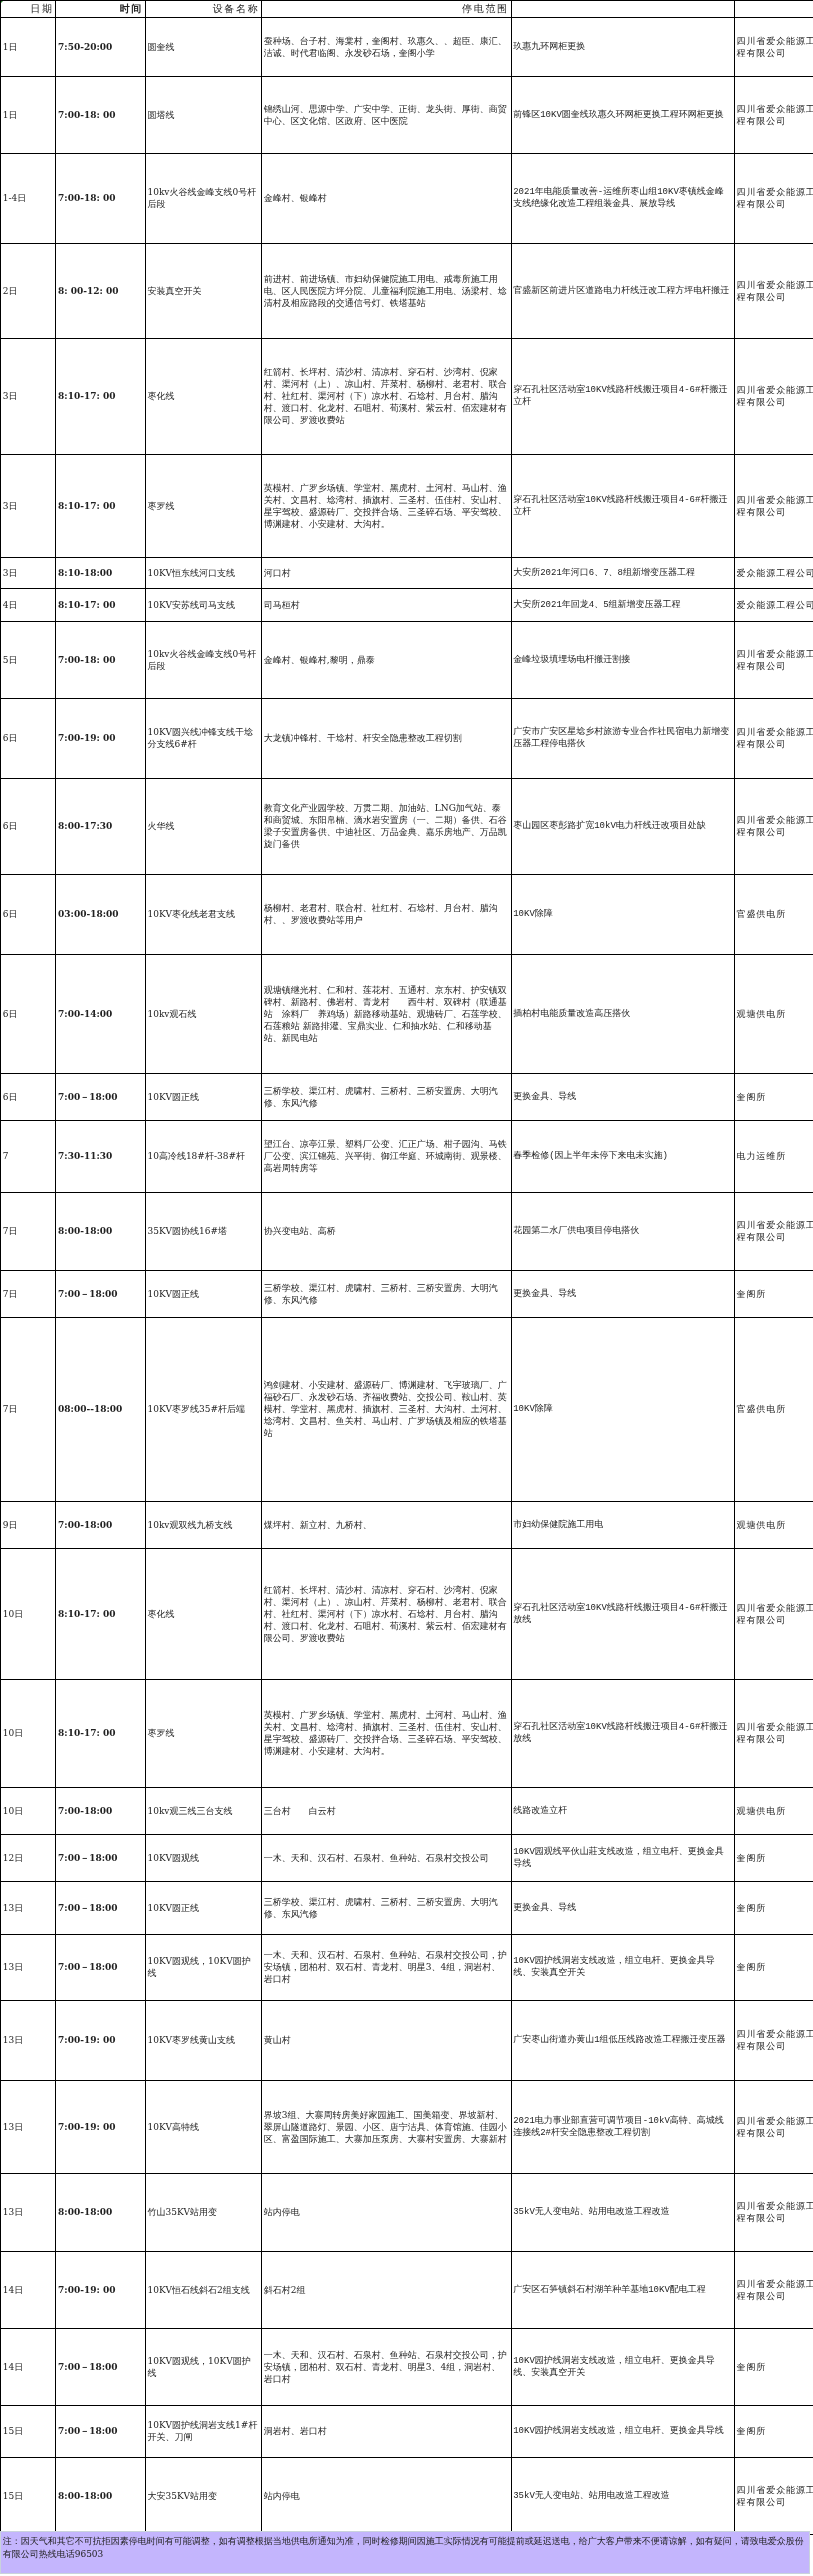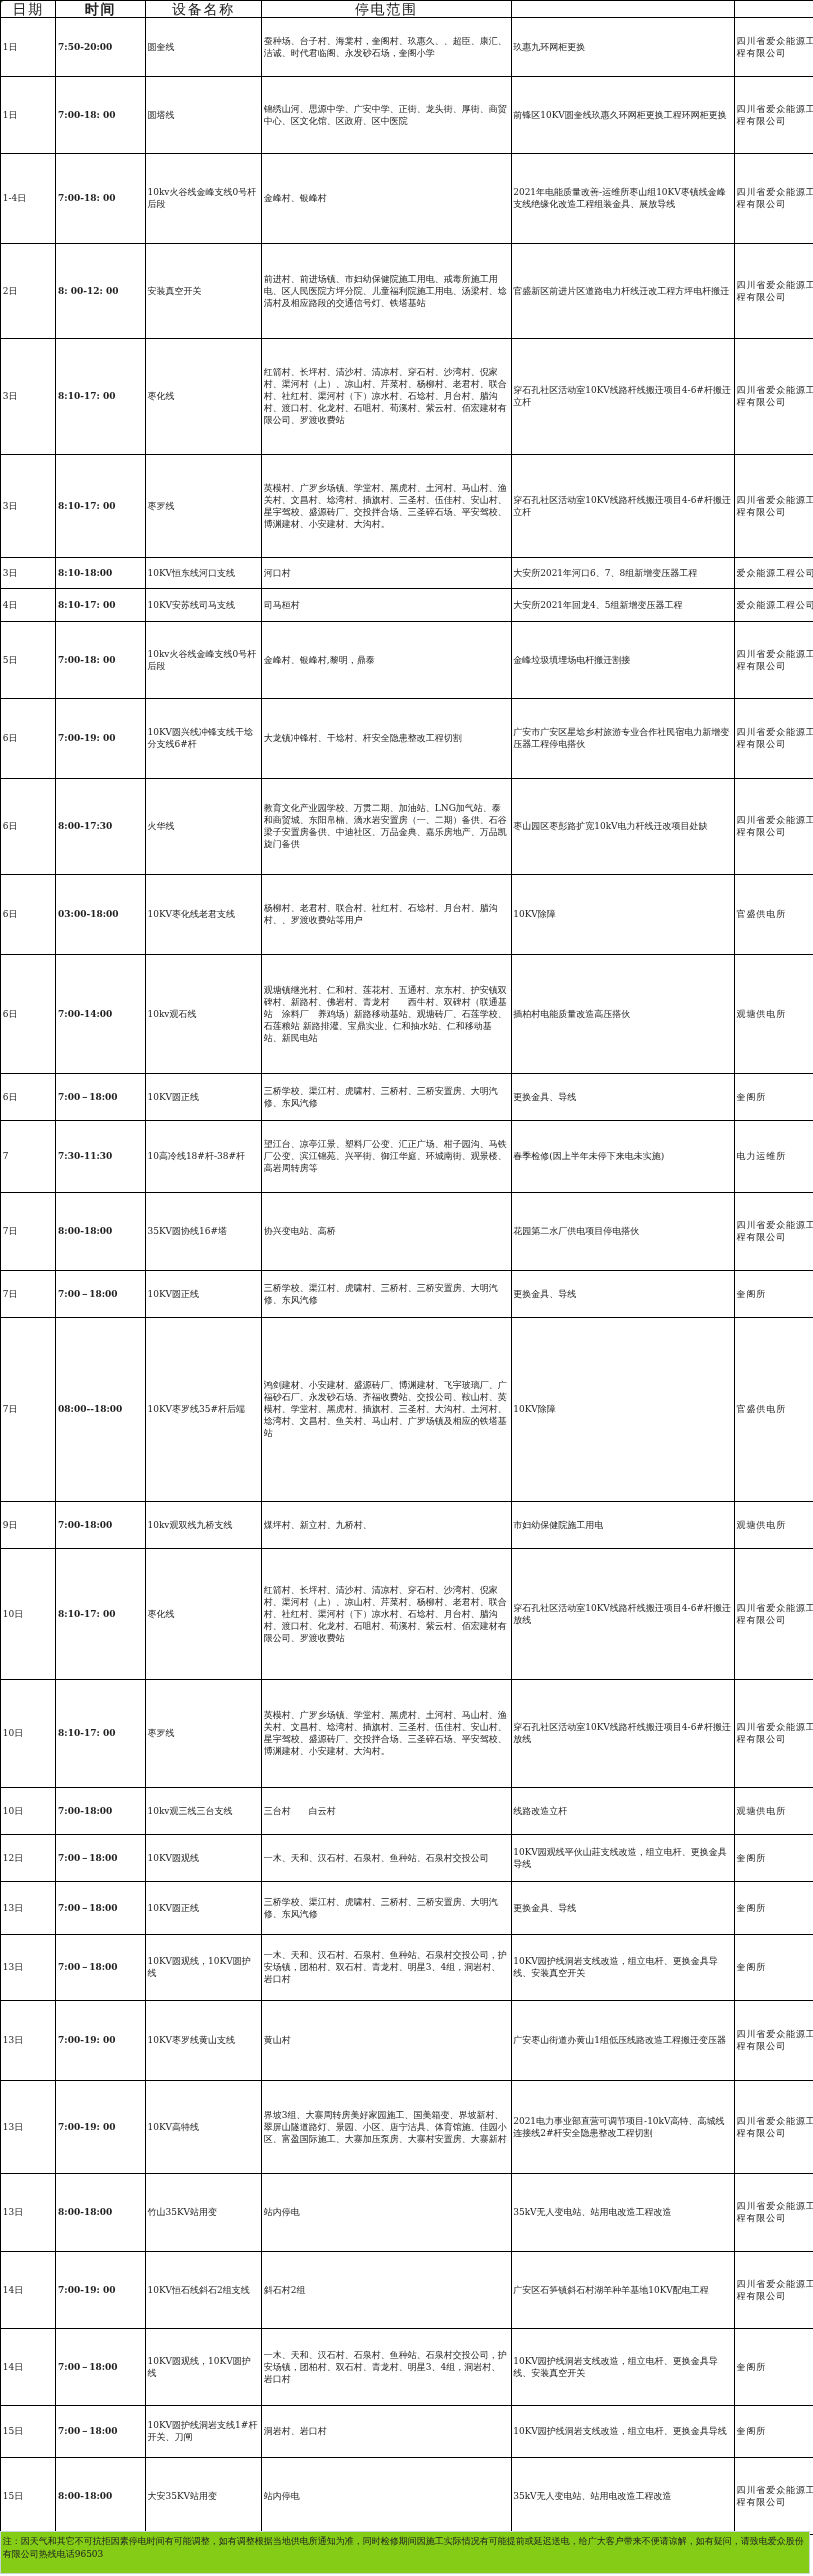--- a/index.html
+++ b/index.html
@@ -1,30 +1,30 @@
 <!DOCTYPE html>
 <html style="font-size:13.8px"><head>
 <meta charset="utf-8">
 <style>
   html, body { margin: 0; padding: 0; background: #ffffff; }
   body { width: 813px; height: 2576px; position: relative; overflow: hidden;
          font-family: "DejaVu Serif", "Liberation Serif", serif; color: #222; }
   table { border-collapse: collapse; table-layout: fixed; width: 813px; position: absolute; left: 0; top: 0; }
   td, th { border: 1.3px solid #000; padding: 0 1.7px; vertical-align: middle; text-align: left;
            font-size: 9px; line-height: 12px; font-weight: normal; overflow: hidden; word-break: break-all; }
-  th { text-align: center; font-size: 14px; letter-spacing: 1.7px; }
+  th { text-align: right; font-size: 10px; letter-spacing: 1.7px; }
   tr.header th { height: 15.5px; }
   .c-date { width: 51px; }
   .c-time { width: 85px; white-space: nowrap; font-weight: bold; }
   .c-equip { width: 112px; }
   .c-scope { width: 245px; }
-  .c-work { width: 219px; }
+  .c-work { width: 219px; font-family: Liberation Mono, monospace; }
   .c-unit { width: 81px; letter-spacing: 0.9px; }
   .note { position: absolute; left: 0; top: 2531px; width: 810px; height: 43px; padding: 3.4px 1.7px;
-          box-sizing: border-box; font-size: 9px; line-height: 13px; border: 0.9px solid #c9d3dc; color: #222; background:#84cc16; }
+          box-sizing: border-box; font-size: 9px; line-height: 13px; border: 0.9px solid #c9d3dc; color: #222; background:#c4b5fd; }
   .corner { position: absolute; left: 0; top: 0; width: 0; height: 0;
             border-top: 4.3px solid #1e7b1e; border-right: 4.3px solid transparent; }
 </style>
 </head>
 <body>
 
 <div class="corner"></div>
 <table>
   <thead>
     <tr class="header">

